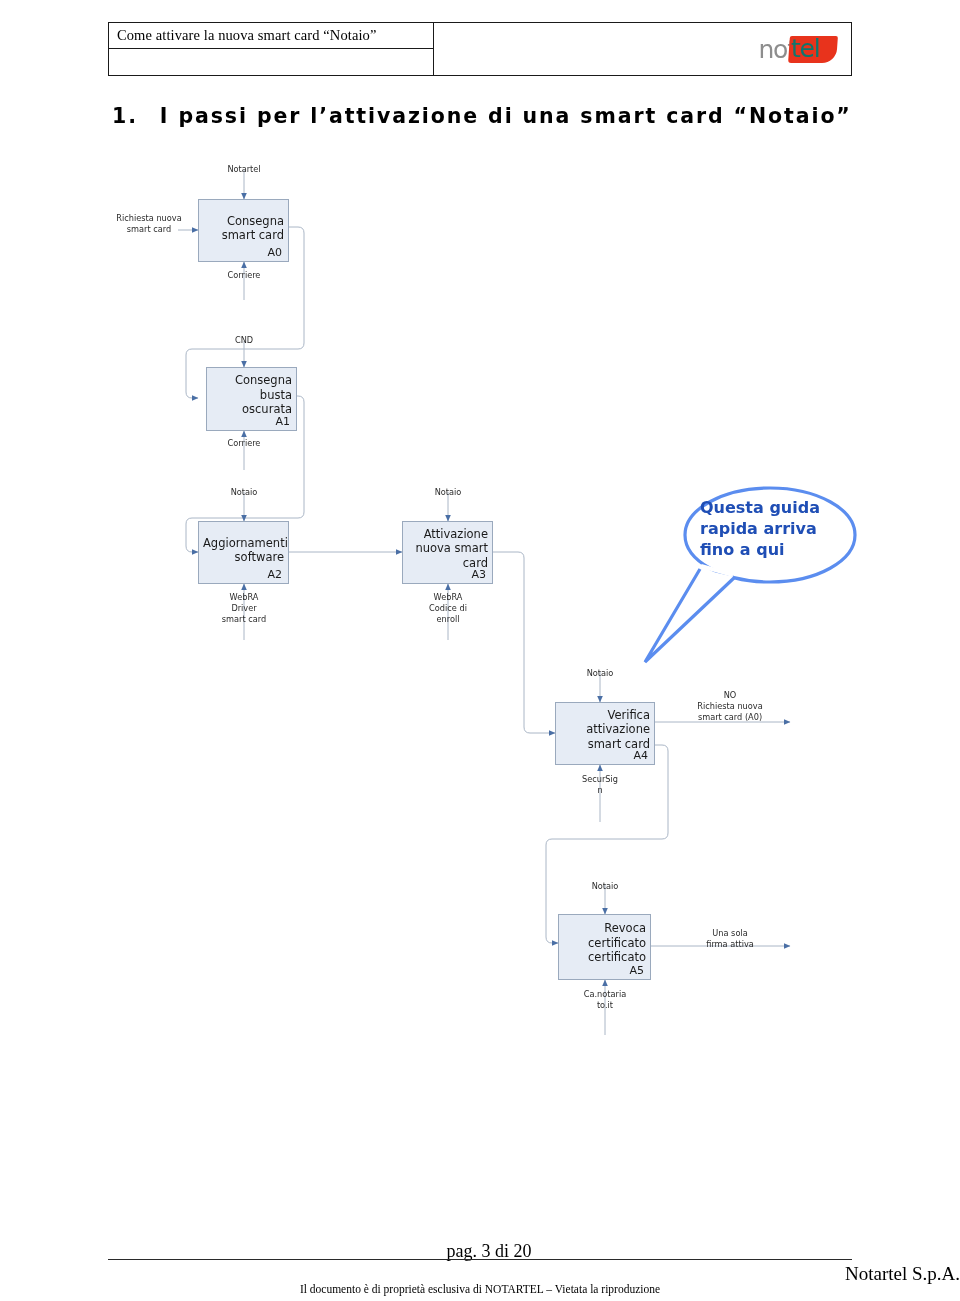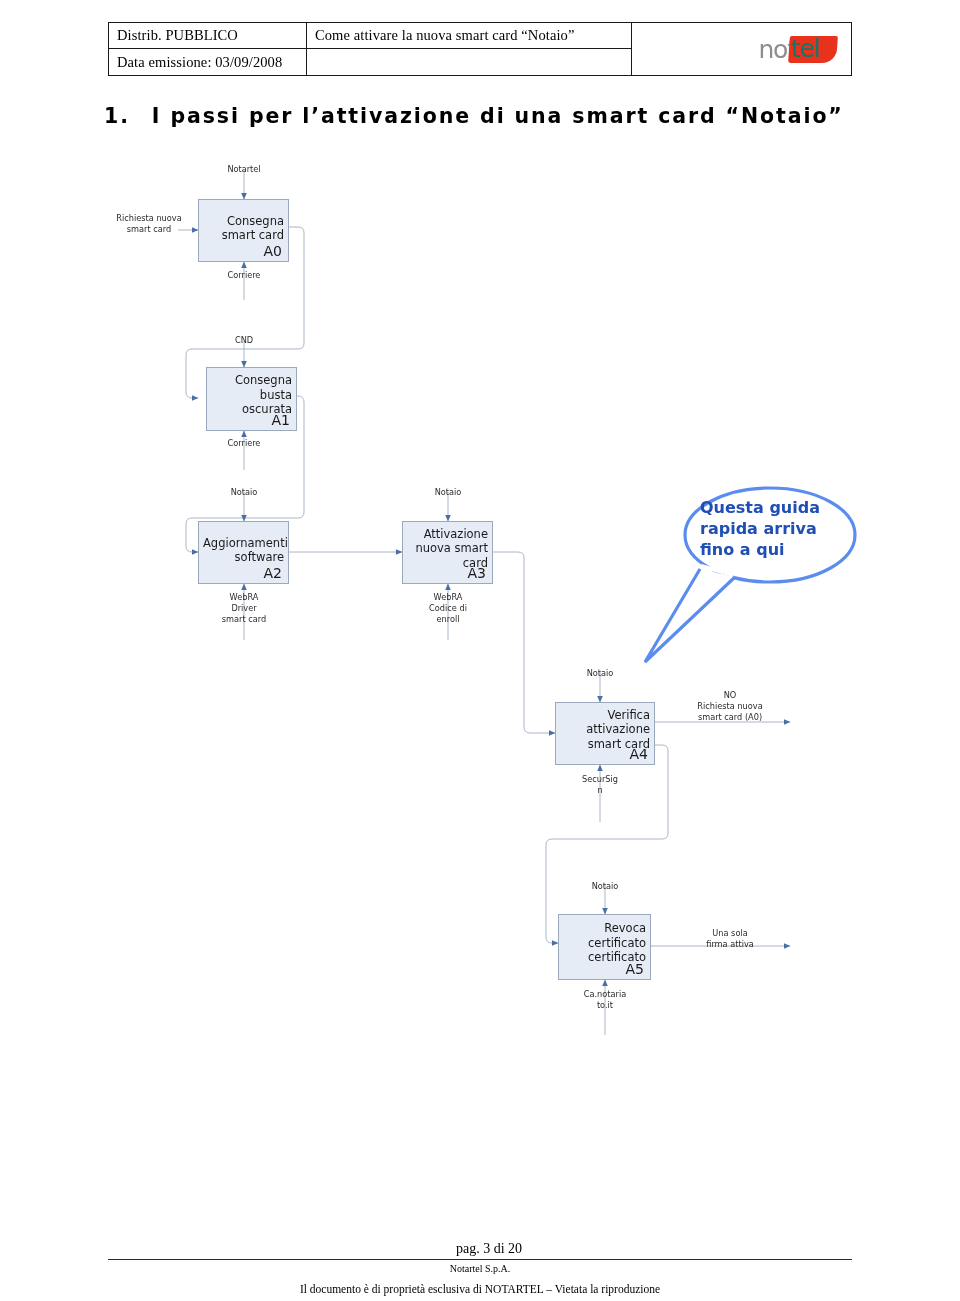--- a/index.html
+++ b/index.html
@@ -50,21 +50,21 @@
     transform:skewX(-4deg);
   }
   .logo-mark .tel{
     position:absolute; left:2px; top:0px; z-index:2;
     font-family:"DejaVu Sans", sans-serif;
     font-size:25px; color:#0f766e; letter-spacing:-1.2px; line-height:1;
   }
 
   
   .section-title{
-    position:absolute; left:104px; top:104px;
+    position:absolute; left:112px; top:104px;
     font-family:"DejaVu Sans", sans-serif;
     font-size:20.5px; font-weight:bold; letter-spacing:1.9px;
     white-space:nowrap;
   }
   .section-title .num{ margin-right:22px; }
 
   
   #diagram{ position:absolute; left:0; top:0; width:960px; height:1301px; }
 
   .box{
@@ -75,64 +75,60 @@
     font-family:"DejaVu Sans", sans-serif;
     font-size:11.5px; color:#1a1a1a;
   }
   .box .title{
     position:absolute; left:4px; right:4px; top:50%;
     transform:translateY(-58%);
     text-align:right; line-height:1.28;
   }
   .box .code{
     position:absolute; right:6px; bottom:2px;
-    font-size:14px;
+    font-size:11px;
   }
 
   .lbl{
     position:absolute;
     font-family:"DejaVu Sans", sans-serif;
     font-size:8.2px; color:#2b2b2b;
     text-align:center; line-height:1.35;
     white-space:pre-line;
   }
 
   
   .callout-text{
     position:absolute; left:700px; top:497px; width:150px;
     font-family:"DejaVu Sans", sans-serif;
     font-size:16px; font-weight:bold;
     color:#1f4eb5; line-height:1.32;
     text-align:left;
   }
   .pg{
     position:absolute; left:18px; right:0; top:1241px;
-    text-align:center; font-size:14px;
+    text-align:center; font-size:18px;
   }
   .foot-rule{
     position:absolute; left:108px; top:1259px; width:744px;
     border-top:1px solid #2a2a2a;
   }
   .foot1{
     position:absolute; left:0; right:0; top:1263px;
-    text-align:center; font-size:10px;
+    text-align:right; font-size:19px;
   }
   .foot2{
     position:absolute; left:0; right:0; top:1283px;
     text-align:center; font-size:11.5px;
   }
 </style>
 </head>
 <body>
 
 <div class="doc-header">
-  <div class="hdr-col c1">
-    <div class="hdr-cell top">Distrib. PUBBLICO</div>
-    <div class="hdr-cell">Data emissione: 03/09/2008</div>
-  </div>
   <div class="hdr-col c2">
     <div class="hdr-cell top">Come attivare la nuova smart card “Notaio”</div>
   </div>
   <div class="hdr-col c3">
     <div class="logo">
       <span class="logo-text">notar</span>
       <span class="logo-mark">
         <span class="red"></span>
         <span class="tel">tel</span>
       </span>

